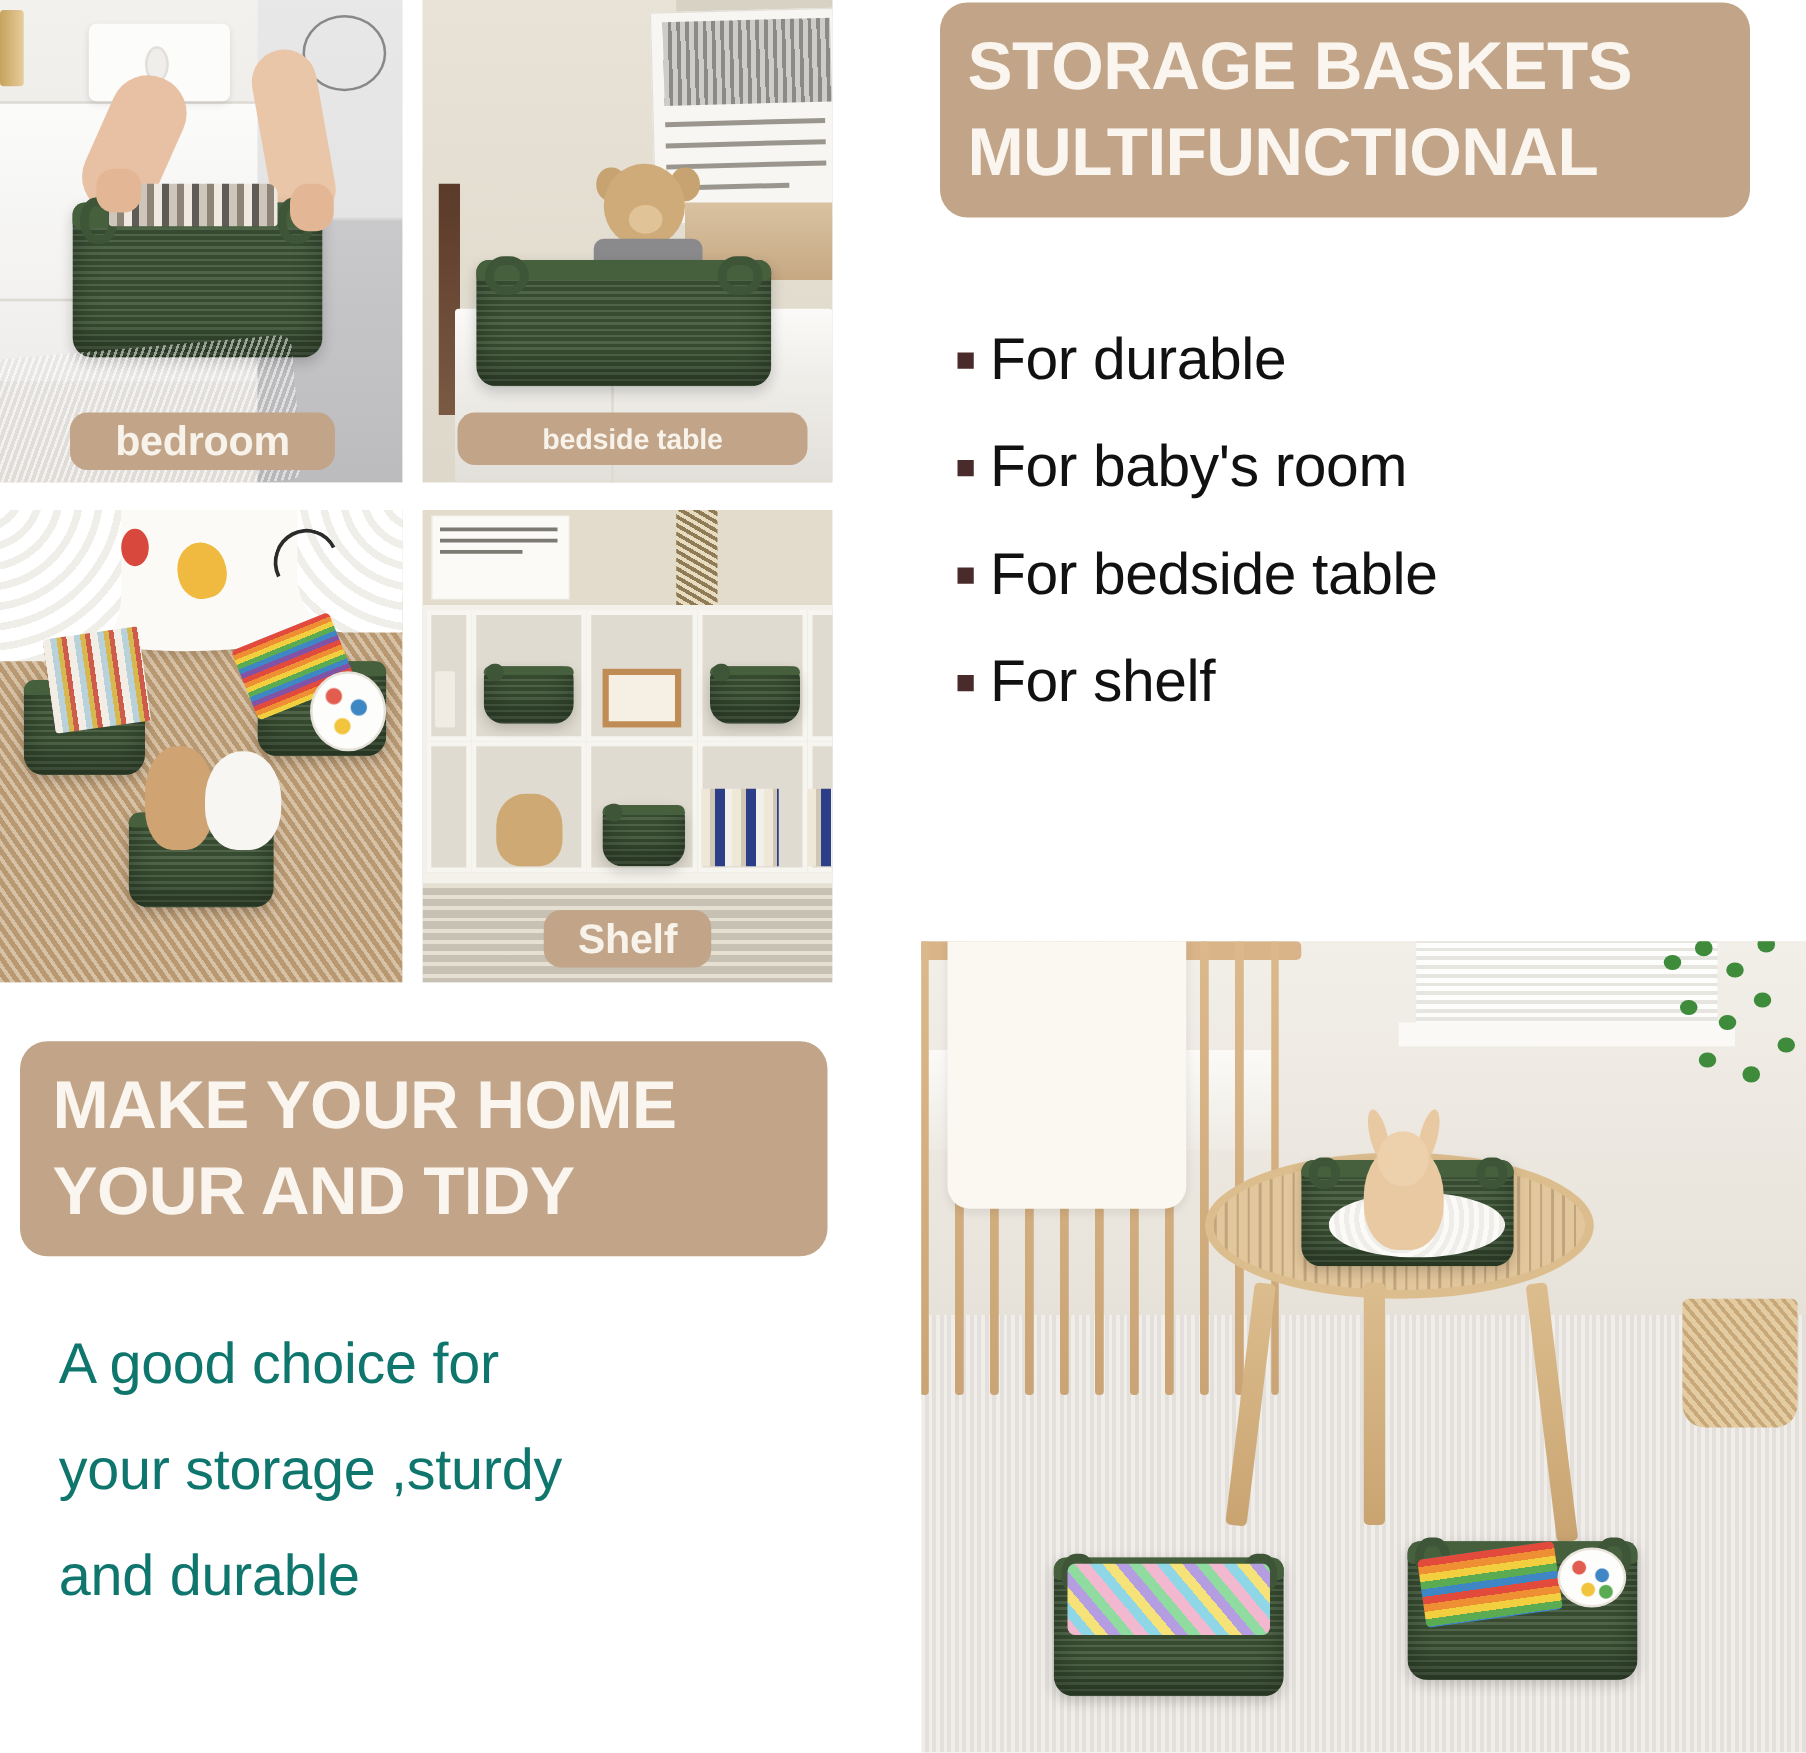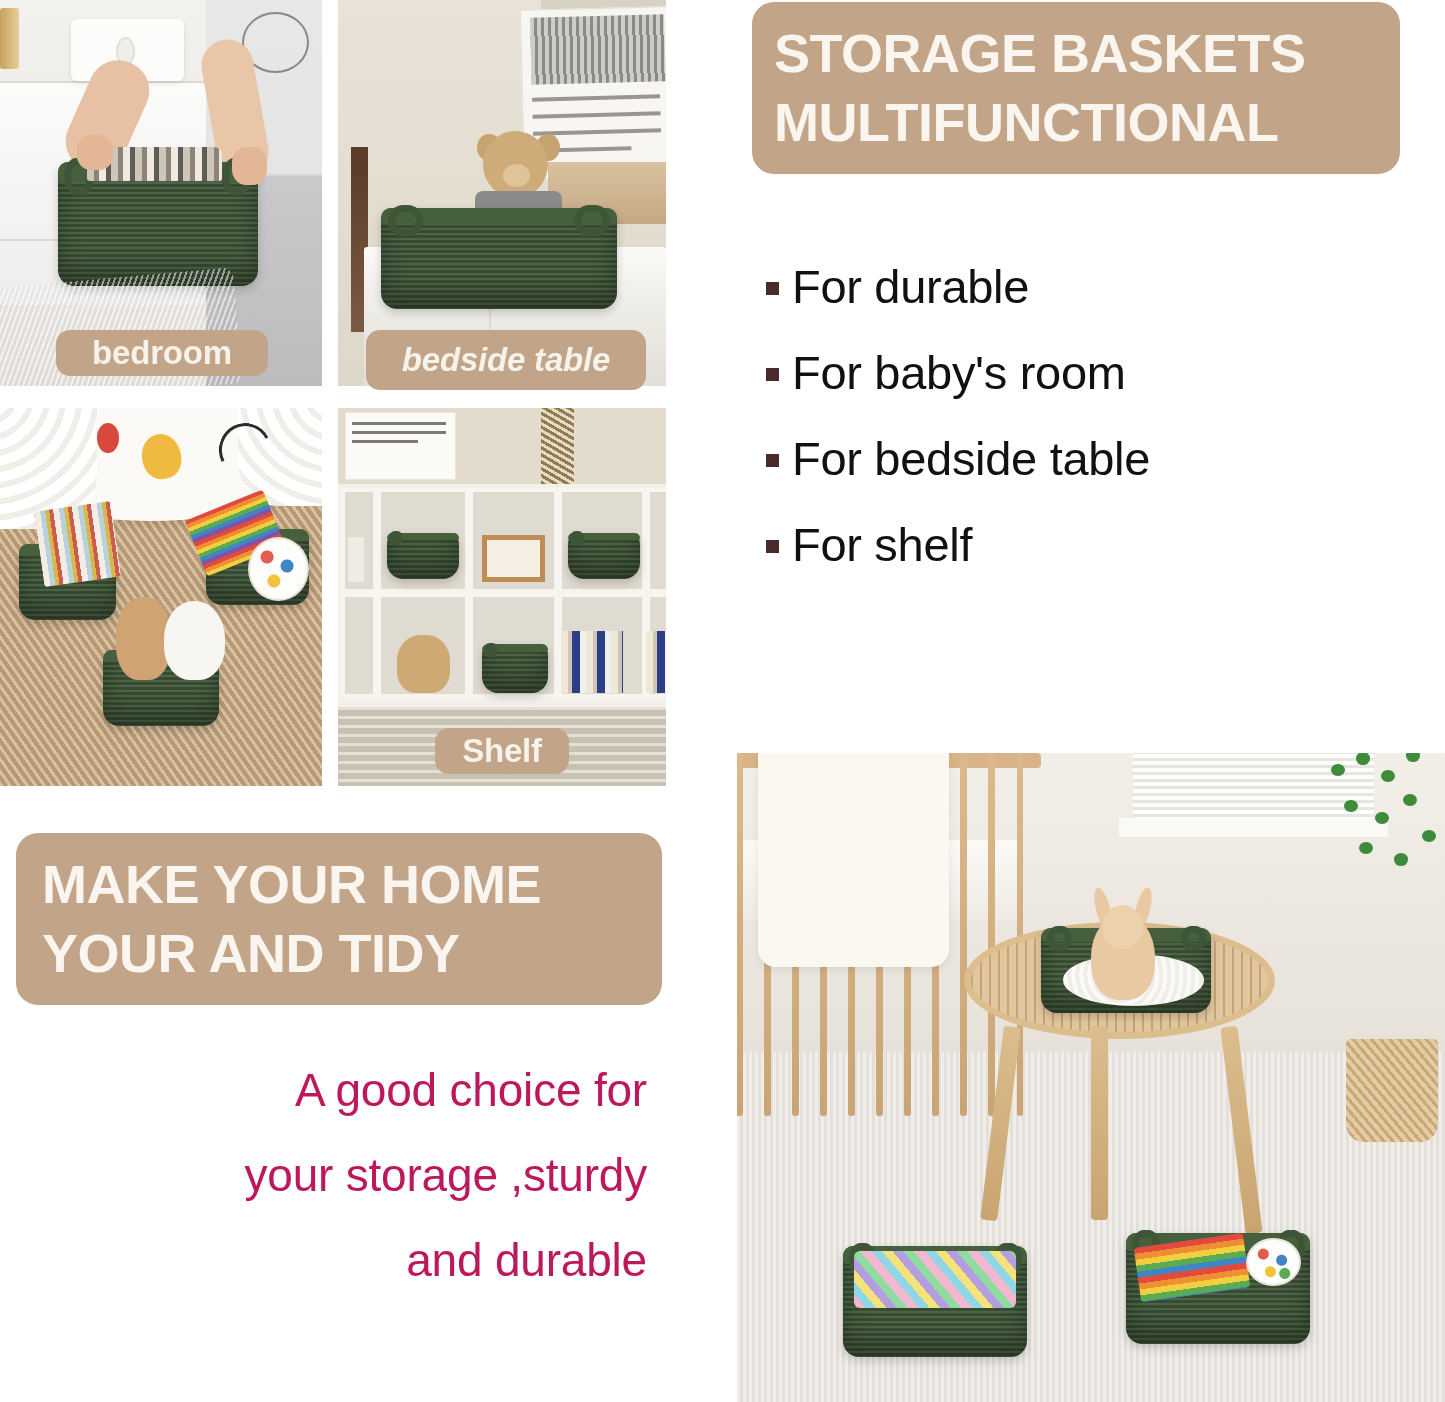--- a/index.html
+++ b/index.html
@@ -49,23 +49,22 @@
     margin-right:13px; flex:none; position:relative; top:2px;
   }
   .blt .tx{
     font-size:47px; color:#111; font-weight:400; letter-spacing:-0.3px;
     white-space:nowrap; line-height:1;
   }
 
   
   .para{ position:absolute; left:47px; top:1048px; width:600px; }
   .para .pl{
-    font-size:46px; color:#be185d; line-height:1.85; white-space:nowrap;
+    font-size:46px; color:#0f766e; line-height:1.85; white-space:nowrap;
     letter-spacing:-0.2px;
-    text-align:right;
   }
 
   
   .lay{ position:absolute; }
 
   
   .basket{ position:absolute; }
   .basket .body{
     position:absolute; inset:0; background:#3e5537;
     border-radius:10px 10px 16px 16px;
@@ -301,21 +300,21 @@
         <div class="badge"></div>
       </div>
       <div class="basket" style="left:13%; top:54%; width:72%; height:26%;">
         <div class="body"></div>
         <div class="rim"></div>
         <div class="hL"></div>
         <div class="hR"></div>
       </div>
     </div>
   </div>
-  <div class="pill" style="left:366px; top:330px; width:280px; height:60px; font-size:33px;font-style:italic;">bedside table</div>
+  <div class="pill" style="left:366px; top:330px; width:280px; height:42px; font-size:23px;">bedside table</div>
 
   <div class="photo" id="p3" style="left:0px; top:408px; width:322px; height:378px;">
     <div class="scene">
       <div class="rug lay"></div>
       <div class="quilt lay"></div>
       <div class="frill lay"></div>
       <div class="frill2 lay"></div>
       <div class="balloon lay"></div>
       <div class="bird lay"></div>
       <div class="squig lay"></div>

